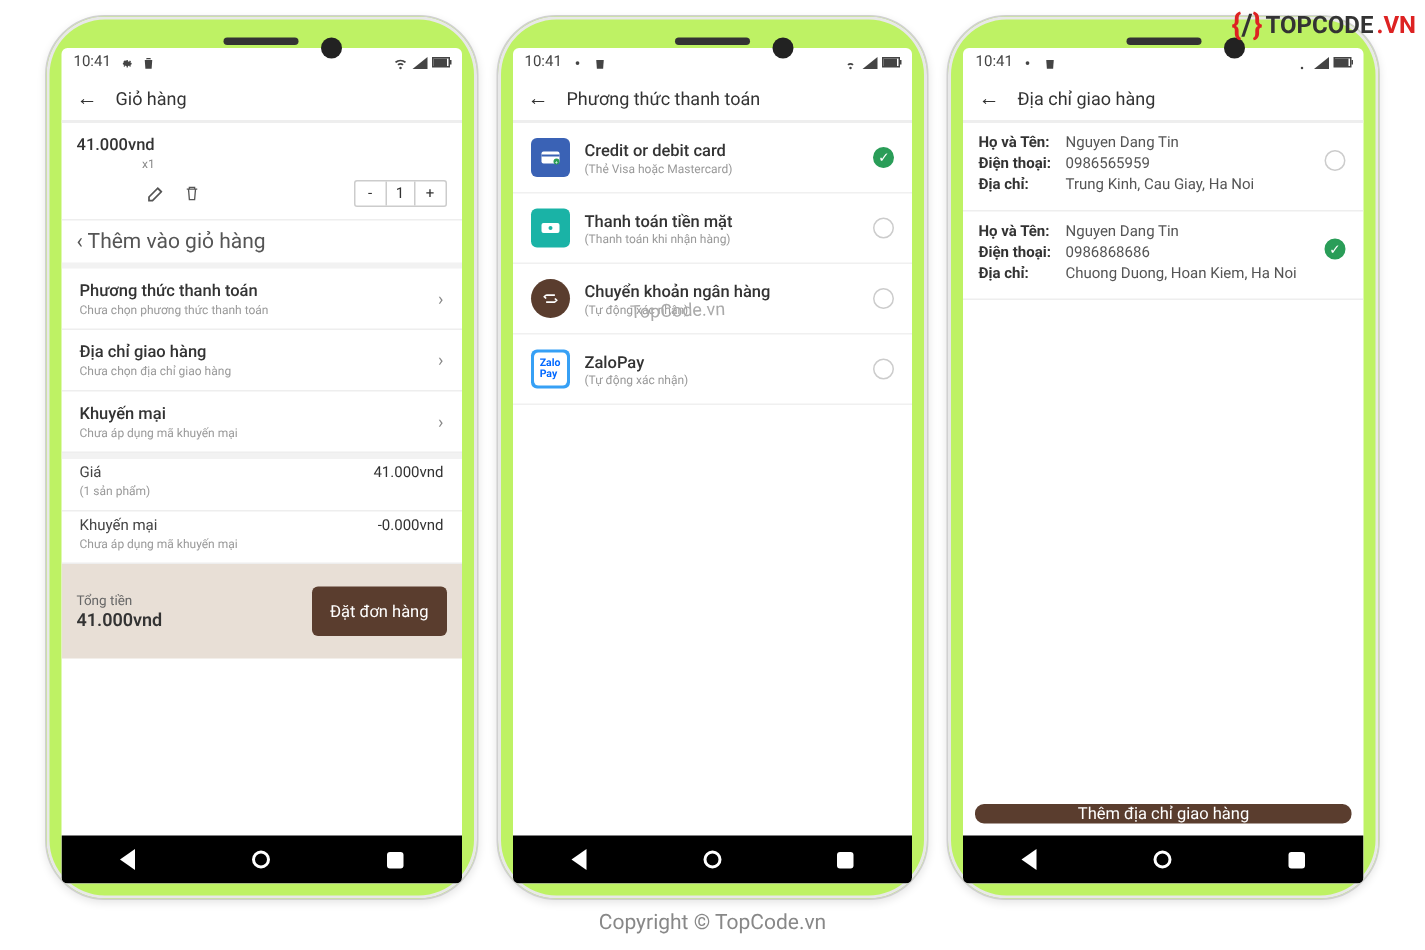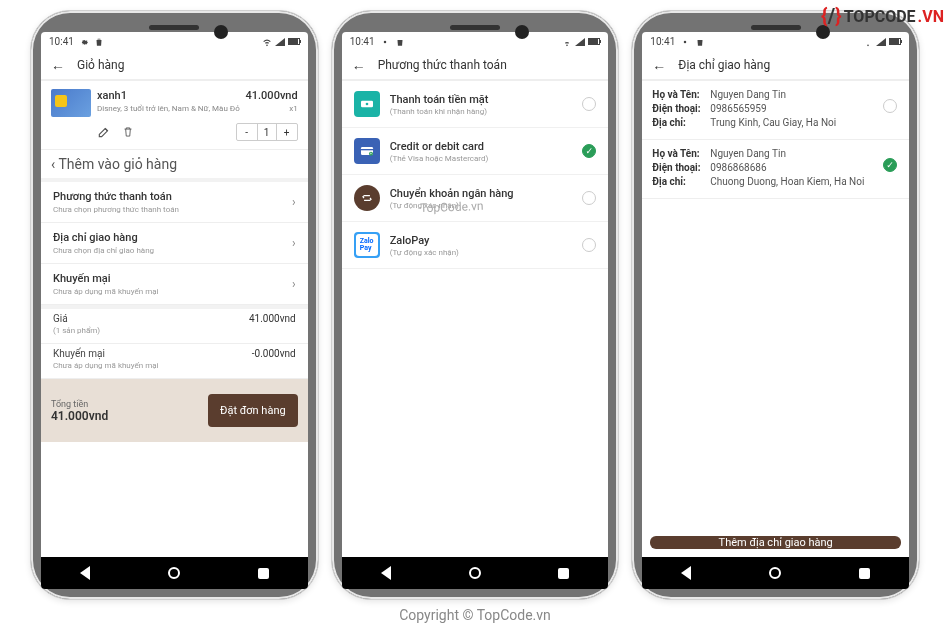--- a/index.html
+++ b/index.html
@@ -1,18 +1,18 @@
 <!DOCTYPE html>
 <html><head>
 <meta charset="utf-8">
 <style>
   * { box-sizing: border-box; margin: 0; padding: 0; font-family: -apple-system, Roboto, Arial, sans-serif; }
   body { background: #fff; width: 950px; height: 633px; position: relative; overflow: hidden; }
   .phones { display: flex; gap: 12px; padding: 10px 30px; }
-  .phone { width: 290px; height: 590px; background: #737373; border-radius: 40px; border: 1px solid #d0d0d0; box-shadow: inset 0 0 0 2px #e8e8e8, 0 2px 6px rgba(0,0,0,0.1); position: relative; padding: 10px; display: flex; flex-direction: column; }
+  .phone { width: 290px; height: 590px; background: #bef264; border-radius: 40px; border: 1px solid #d0d0d0; box-shadow: inset 0 0 0 2px #e8e8e8, 0 2px 6px rgba(0,0,0,0.1); position: relative; padding: 10px; display: flex; flex-direction: column; }
   .speaker { width: 50px; height: 5px; background: #333; border-radius: 4px; margin: 4px auto 2px; }
   .camera { width: 14px; height: 14px; background: #222; border-radius: 50%; position: absolute; top: 14px; left: 50%; margin-left: 40px; }
   .screen { flex: 1; background: #fff; border-radius: 4px; display: flex; flex-direction: column; overflow: hidden; font-size: 10px; color: #333; }
   .statusbar { display: flex; justify-content: space-between; align-items: center; padding: 4px 8px; font-size: 10px; color: #444; }
   .statusbar .left { display: flex; align-items: center; gap: 5px; }
   .statusbar .right { display: flex; align-items: center; gap: 3px; }
   .sicon { width: 10px; height: 10px; display: inline-block; }
   .signal { width: 0; height: 0; border-style: solid; border-width: 0 0 8px 10px; border-color: transparent transparent #444 transparent; display: inline-block; }
   .battery { width: 12px; height: 7px; border: 1px solid #444; position: relative; display: inline-block; }
   .battery::after { content: ""; position: absolute; right: -2px; top: 1px; width: 1px; height: 3px; background: #444; }
@@ -108,27 +108,20 @@
         <span class="battery"></span>
       </div>
     </div>
     <div class="appbar">
       <span class="back-arrow">←</span>
       <span>Giỏ hàng</span>
     </div>
     <div class="content">
       <div class="cart-item">
         <div class="cart-top">
-          <div class="cart-left">
-            <div class="prod-img"></div>
-            <div>
-              <div class="prod-name">xanh1</div>
-              <div class="prod-desc">Disney, 3 tuổi trở lên, Nam &amp; Nữ, Màu Đỏ</div>
-            </div>
-          </div>
           <div class="cart-right">
             <div class="price">41.000vnd</div>
             <div class="qty">x1</div>
           </div>
         </div>
         <div class="item-actions">
           <div class="action-icons">
             <svg class="icon-sm" viewBox="0 0 24 24" fill="none" stroke="#555" stroke-width="2">
                   <path d="M4 16l10-10 4 4-10 10H4v-4z"></path>
                   <path d="M14 6l4 4"></path>
@@ -220,48 +213,48 @@
         <span class="signal"></span>
         <span class="battery"></span>
       </div>
     </div>
     <div class="appbar">
       <span class="back-arrow">←</span>
       <span>Phương thức thanh toán</span>
     </div>
     <div class="content" id="pay-opts">
           <div class="pay-opt">
-            <div class="pay-icon" style="background:#1ab3a6;">
-              <svg viewBox="0 0 24 24" width="16" height="16" fill="#fff">
-                <rect x="3" y="7" width="18" height="10" rx="2"></rect>
-                <circle cx="12" cy="12" r="2" fill="#1ab3a6"></circle>
-              </svg>
-            </div>
-    <div class="pay-text">
-              <div class="t">Thanh toán tiền mặt</div>
-              <div class="s">(Thanh toán khi nhận hàng)</div>
-            </div>
-    <div class="radio "></div>
-          </div>
-          <div class="pay-opt">
             <div class="pay-icon" style="background:#3a62b5;">
               <svg viewBox="0 0 24 24" width="16" height="16" fill="#fff">
                 <rect x="3" y="6" width="18" height="12" rx="2"></rect>
                 <rect x="3" y="9" width="18" height="2" fill="#3a62b5"></rect>
                 <circle cx="18" cy="16" r="3" fill="#2a9d58"></circle>
                 <text x="18" y="18" font-size="5" fill="#fff" text-anchor="middle">+</text>
               </svg>
             </div>
     <div class="pay-text">
               <div class="t">Credit or debit card</div>
               <div class="s">(Thẻ Visa hoặc Mastercard)</div>
             </div>
     <div class="radio sel"></div>
           </div>
           <div class="pay-opt">
+            <div class="pay-icon" style="background:#1ab3a6;">
+              <svg viewBox="0 0 24 24" width="16" height="16" fill="#fff">
+                <rect x="3" y="7" width="18" height="10" rx="2"></rect>
+                <circle cx="12" cy="12" r="2" fill="#1ab3a6"></circle>
+              </svg>
+            </div>
+    <div class="pay-text">
+              <div class="t">Thanh toán tiền mặt</div>
+              <div class="s">(Thanh toán khi nhận hàng)</div>
+            </div>
+    <div class="radio "></div>
+          </div>
+          <div class="pay-opt">
             <div class="pay-icon" style="background:#5a3d2e;border-radius:50%">
               <svg viewBox="0 0 24 24" width="14" height="14" fill="#fff">
                 <path d="M7 8l10 0M17 16l-10 0M7 8l-2 2 2 2M17 16l2-2-2-2" stroke="#fff" stroke-width="2" fill="none"></path>
               </svg>
             </div>
     <div class="pay-text">
               <div class="t">Chuyển khoản ngân hàng</div>
               <div class="s">(Tự động xác nhận)</div>
             </div>
     <div class="radio "></div>

